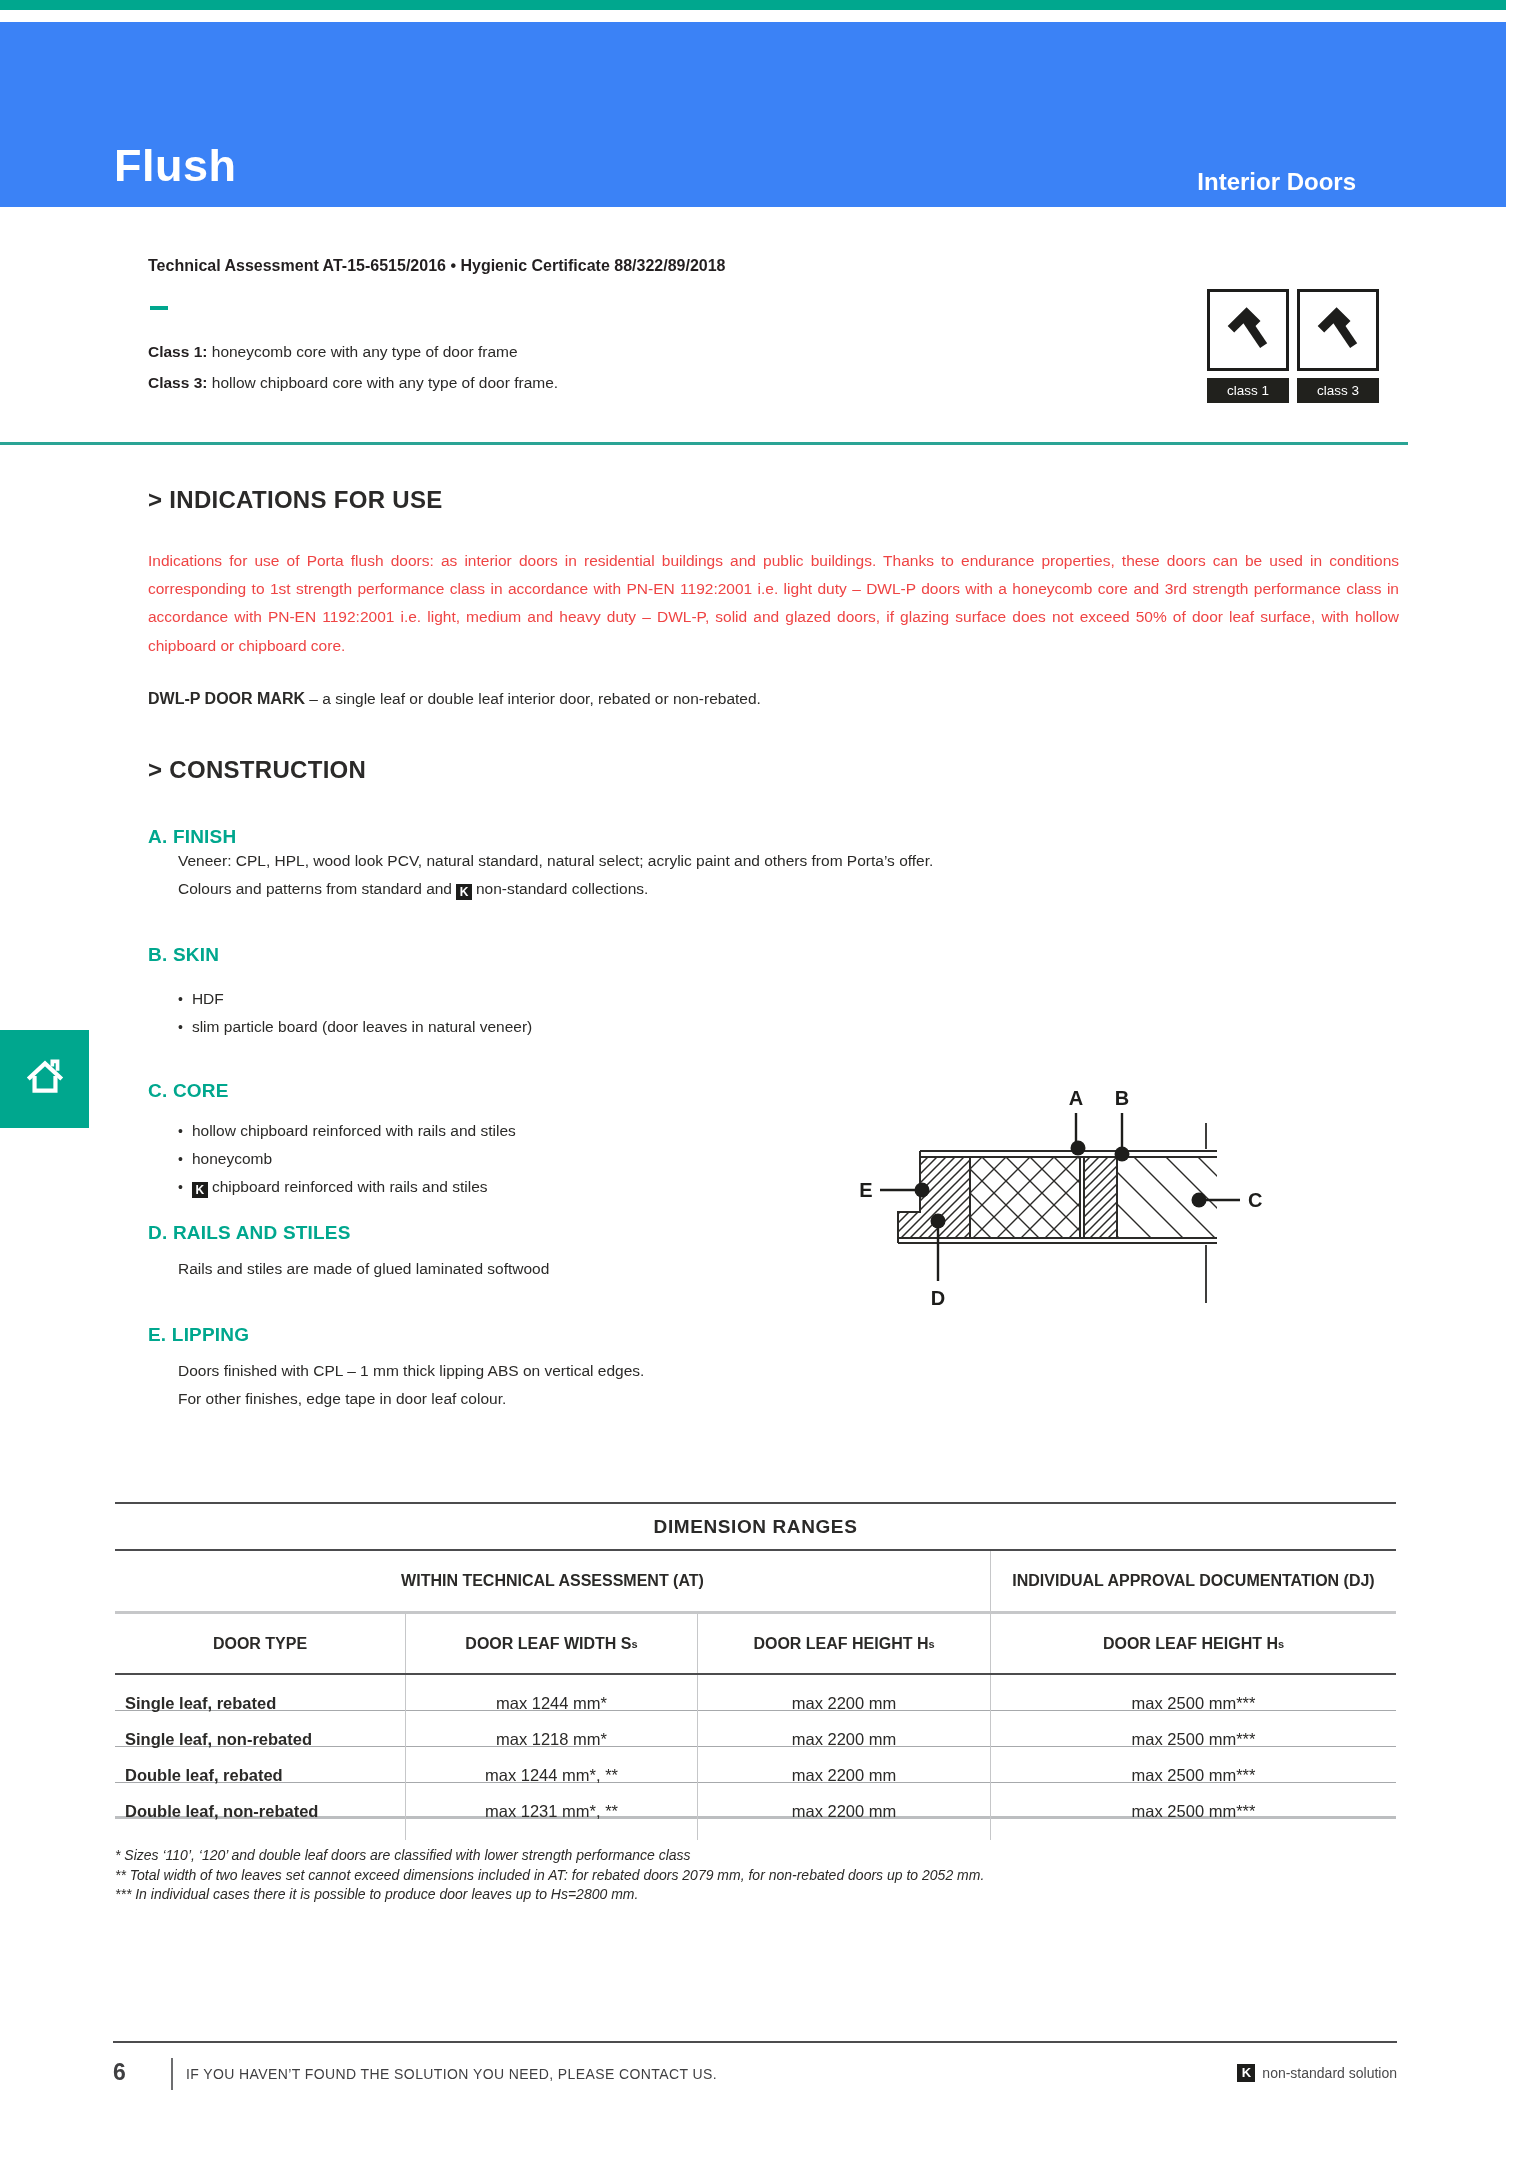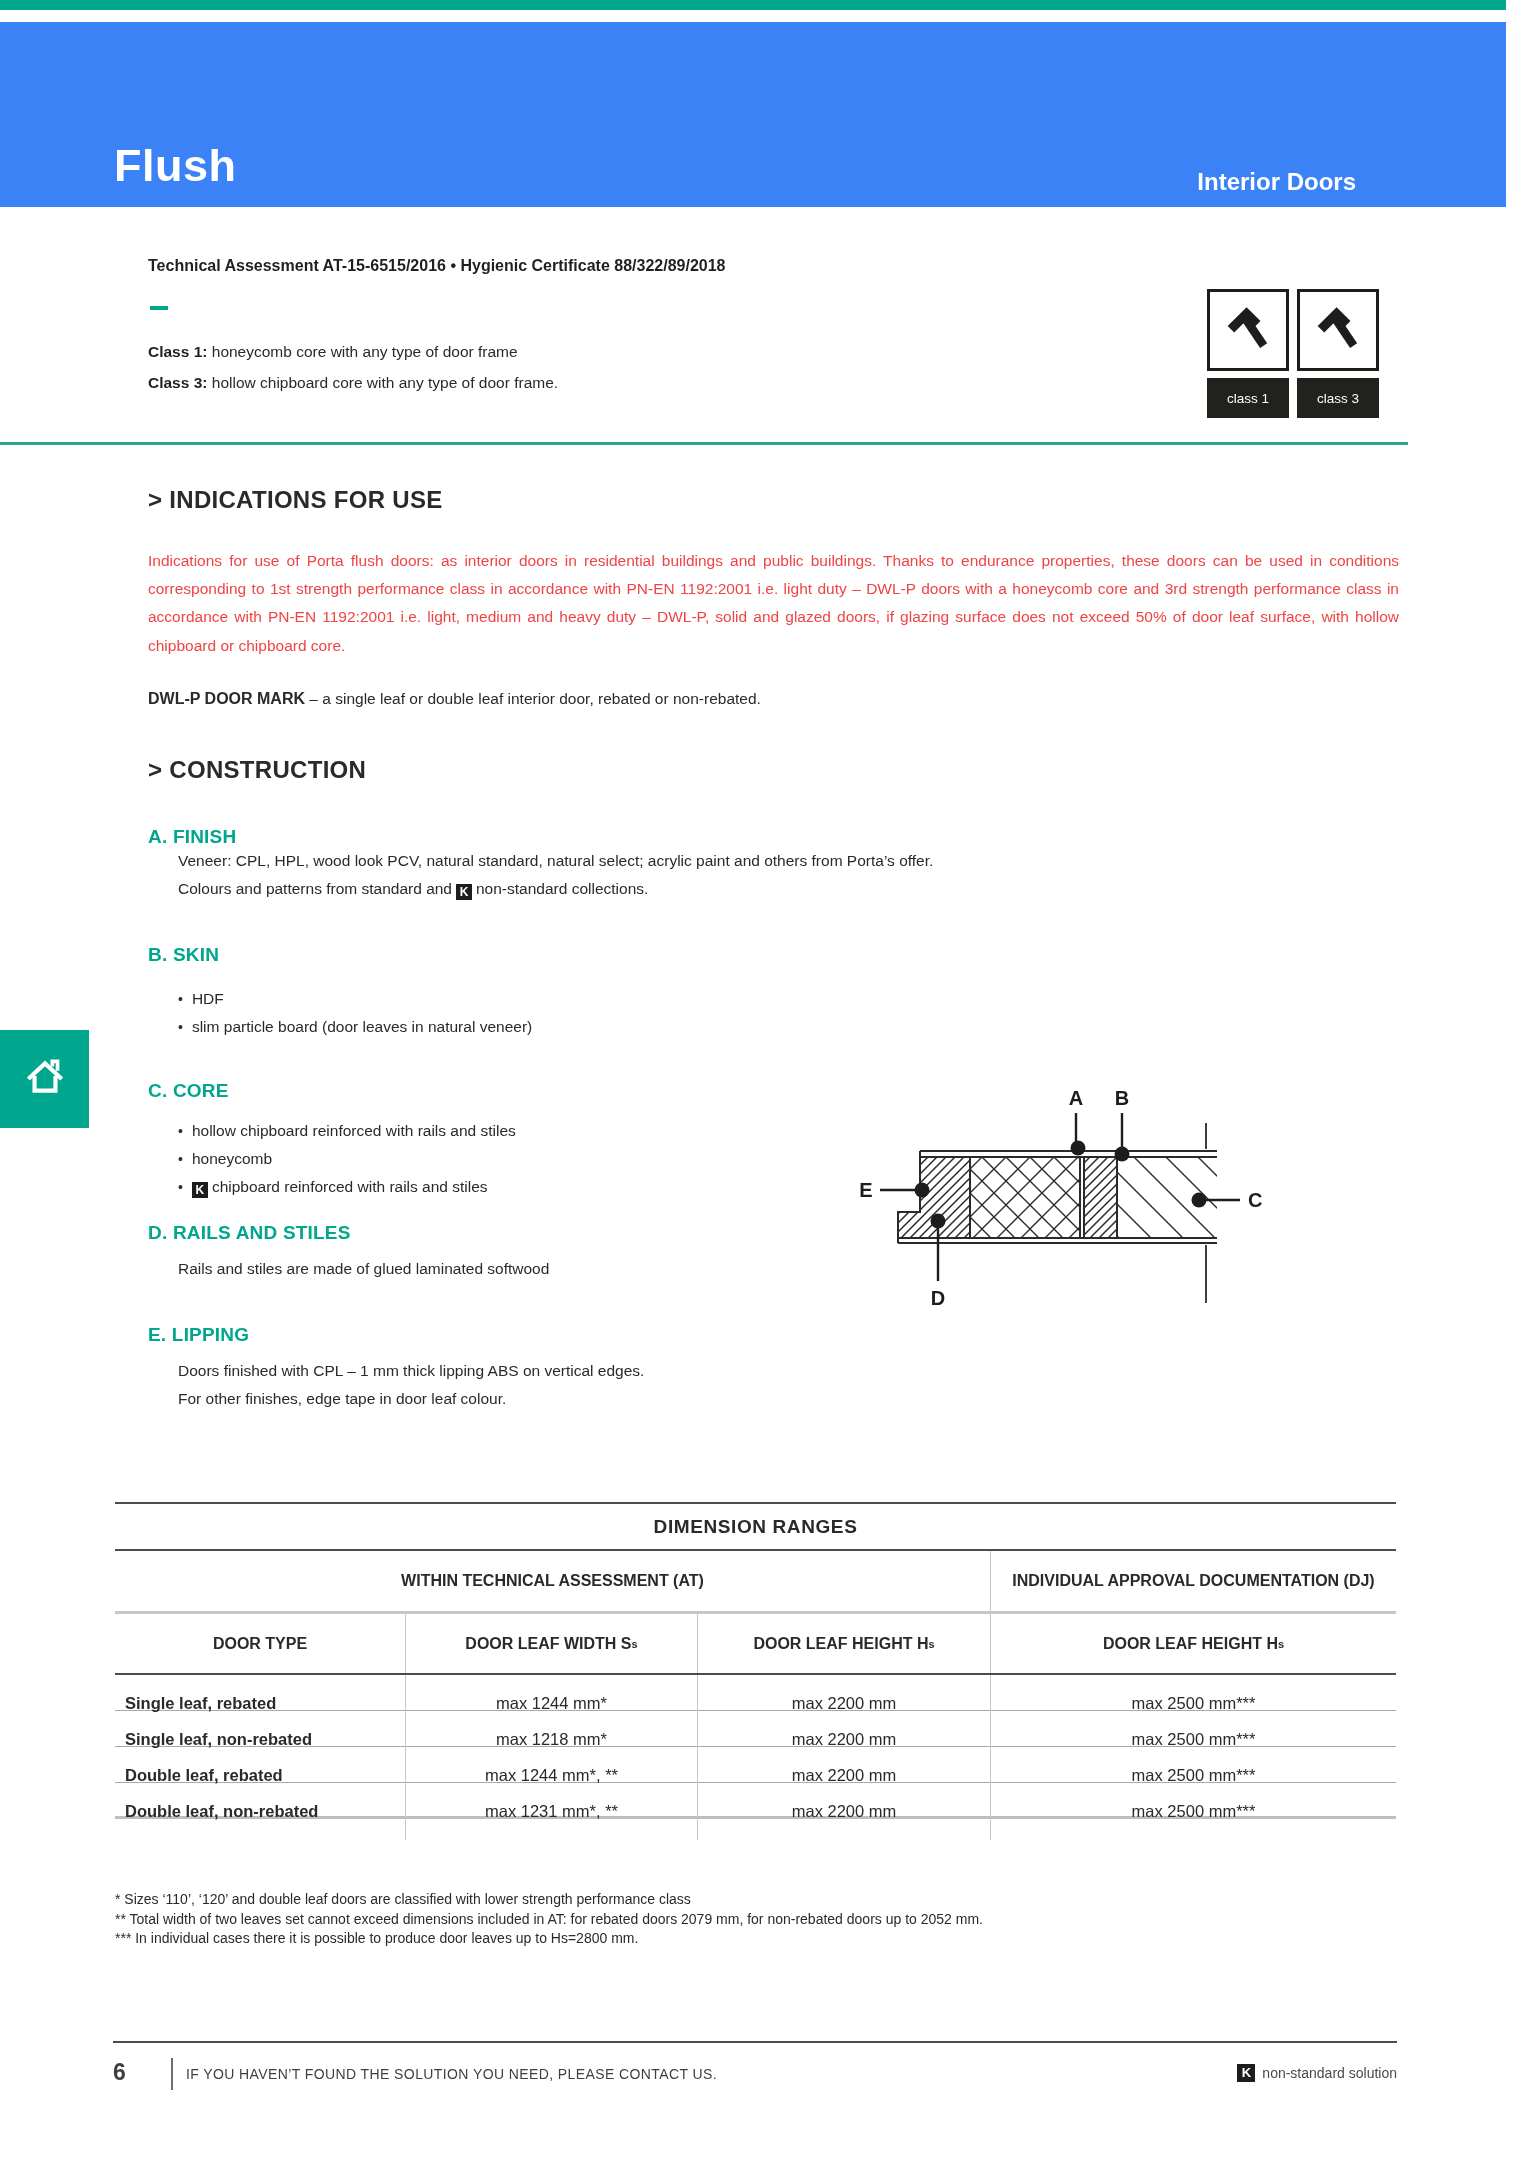--- a/index.html
+++ b/index.html
@@ -18,21 +18,21 @@
   .band-cat { right:150px; top:146px; color:#fff; font-size:24px;font-weight:bold; }
 
   .cert { left:148px; top:257px; font-size:16px; font-weight:bold; color:#231f20; }
   .teal-dash { left:150px; top:306px; width:18px; height:4px; background:#00a78e; }
   .class-line { left:148px; font-size:15.5px; color:#2b2a28; }
   .class-line b { color:#231f20; }
 
   .badge { top:289px; width:82px; }
   .badge-box { width:82px; height:82px; border:3px solid #1d1d1b; background:#fff;
                display:flex; align-items:center; justify-content:center; }
-  .badge-bar { margin-top:7px; width:82px; height:40px; background:#21211d; color:#fff;
+  .badge-bar { margin-top:7px; width:82px; height:25px; background:#21211d; color:#fff;
                font-size:13.5px; display:flex; align-items:center; justify-content:center; }
 
   .teal-hr { left:0; top:442px; width:1408px; height:3px; background:#2aa495; }
 
   
   .h1 { left:148px; font-size:24px; font-weight:bold; color:#2b2a29; letter-spacing:0.3px; }
   .h2 { left:148px; font-size:19px; font-weight:bold; color:#00a78e; letter-spacing:0.2px; }
   .body-par { left:148px; width:1251px; font-size:15.5px; line-height:28.2px; text-align:justify; color:#ef4444; }
   .body-line { left:178px; font-size:15.5px; color:#2b2a28; }
   .body-line-l { left:148px; font-size:15.5px; color:#2b2a28; }
@@ -56,21 +56,21 @@
   .drow { height:36px; border-bottom:1px solid #a7a9ac; }
   .drow.last { border-bottom:3px solid #bcbec0; }
   .cell { display:flex; align-items:center; justify-content:center; text-align:center; padding:19px 8px; }
   .cell.vline { border-left:1px solid #c6c7c9; }
   .cell.left { justify-content:flex-start; text-align:left; padding-left:10px; }
   .ghead { font-weight:bold; font-size:16px; line-height:22px; }
   .chead { font-weight:bold; font-size:16px; }
   .rowlabel { font-weight:bold; }
   sub.s { font-size:11px; vertical-align:-4px; line-height:0; }
 
-  .footnotes { left:115px; top:1846px; font-size:14px; line-height:19.5px; color:#2b2a28;margin-top:44px; }
+  .footnotes { left:115px; top:1846px; font-size:14px; font-style:italic; line-height:19.5px; color:#2b2a28; }
 
   
   .f-rule { left:113px; top:2041px; width:1284px; height:2px; background:#4c4c4e; }
   .f-num { left:113px; top:2059px; font-size:23px; font-weight:bold; color:#3f3f41; }
   .f-bar { left:171px; top:2058px; width:2px; height:32px; background:#6d6e70; }
   .f-msg { left:186px; top:2066px; font-size:14px; letter-spacing:0.4px; color:#3f3f41; }
   .f-right { right:130px; top:2064px; display:flex; align-items:center; gap:7px; color:#4a4a4c; font-size:14px; }
   .kmark.big { width:18px; height:18px; line-height:18px; font-size:13px; margin:0; }
 </style>
 </head>

